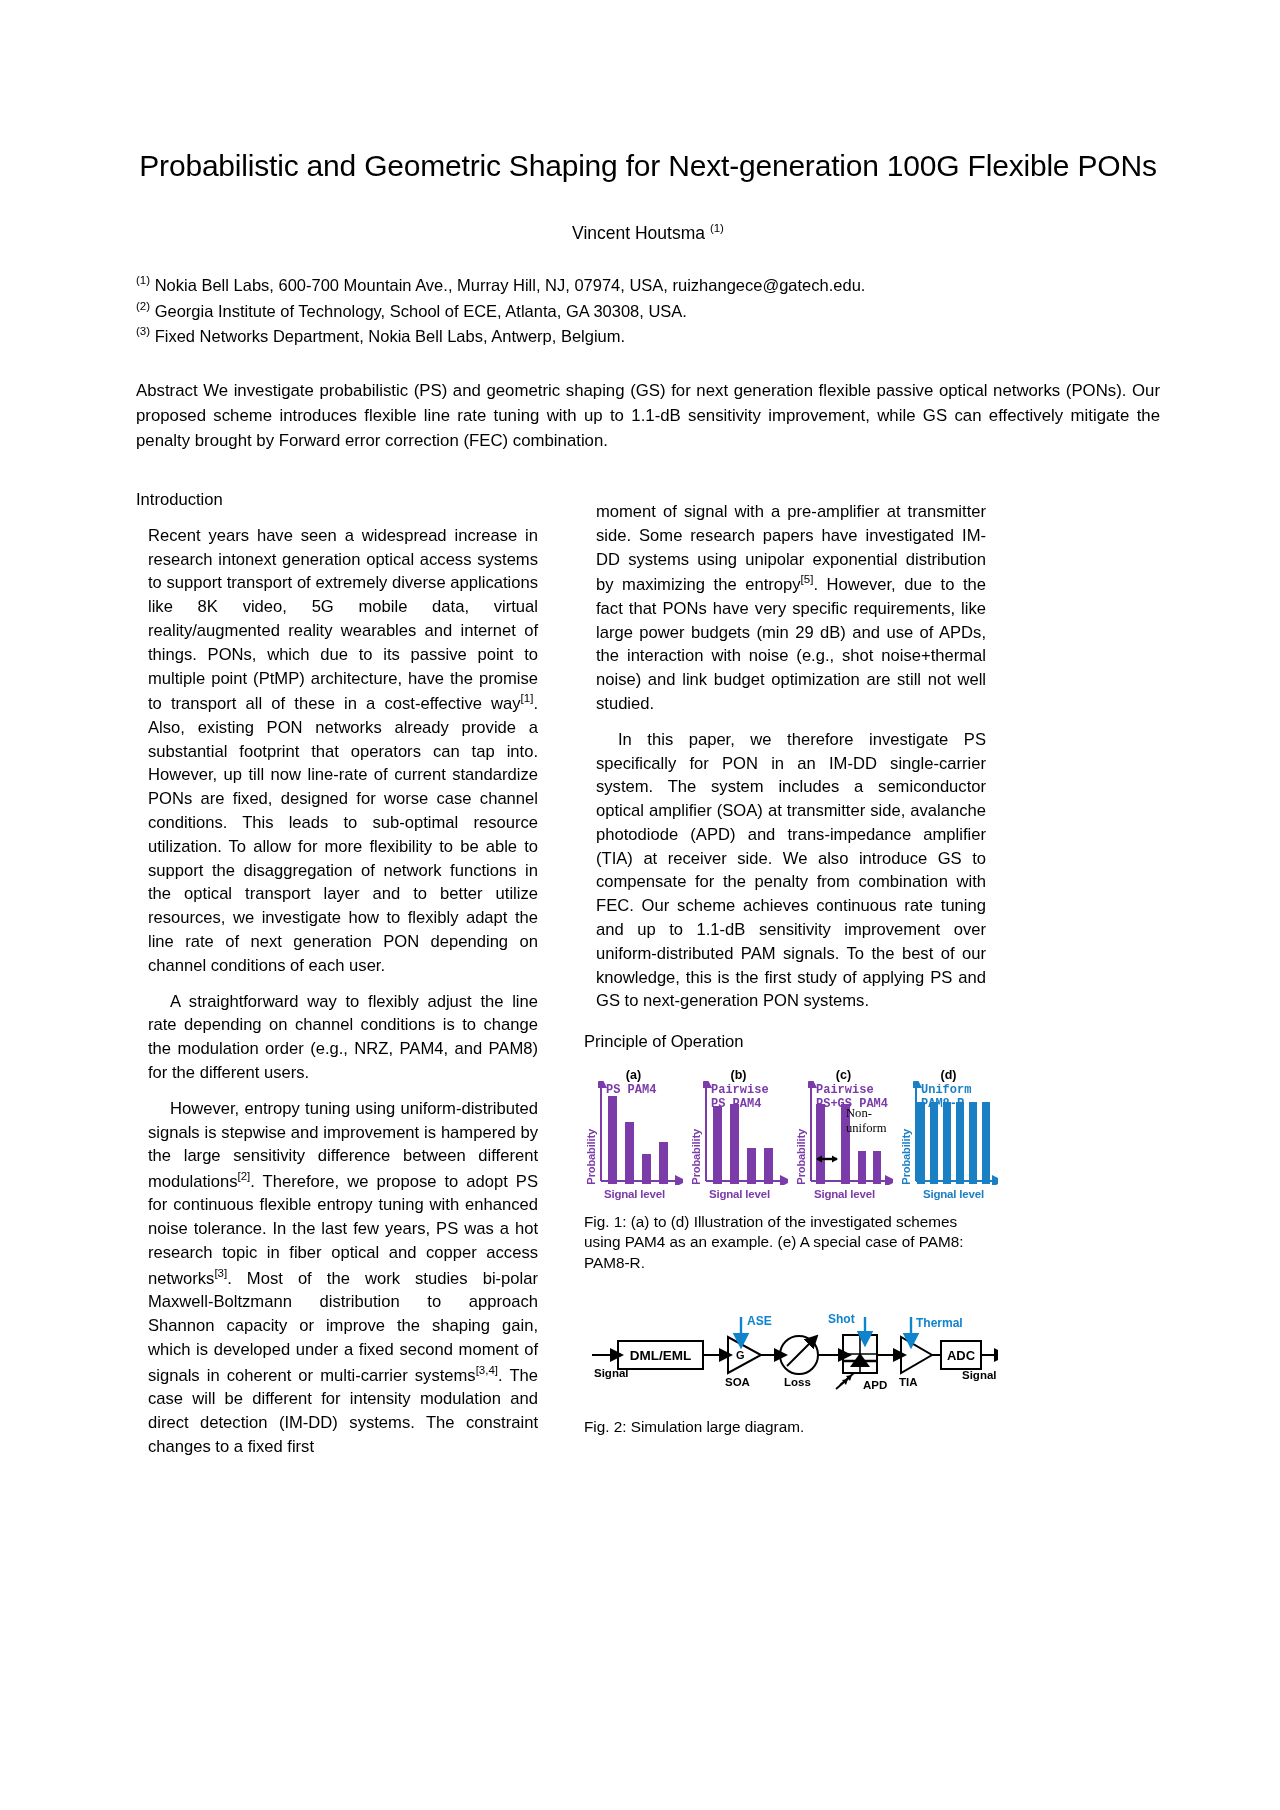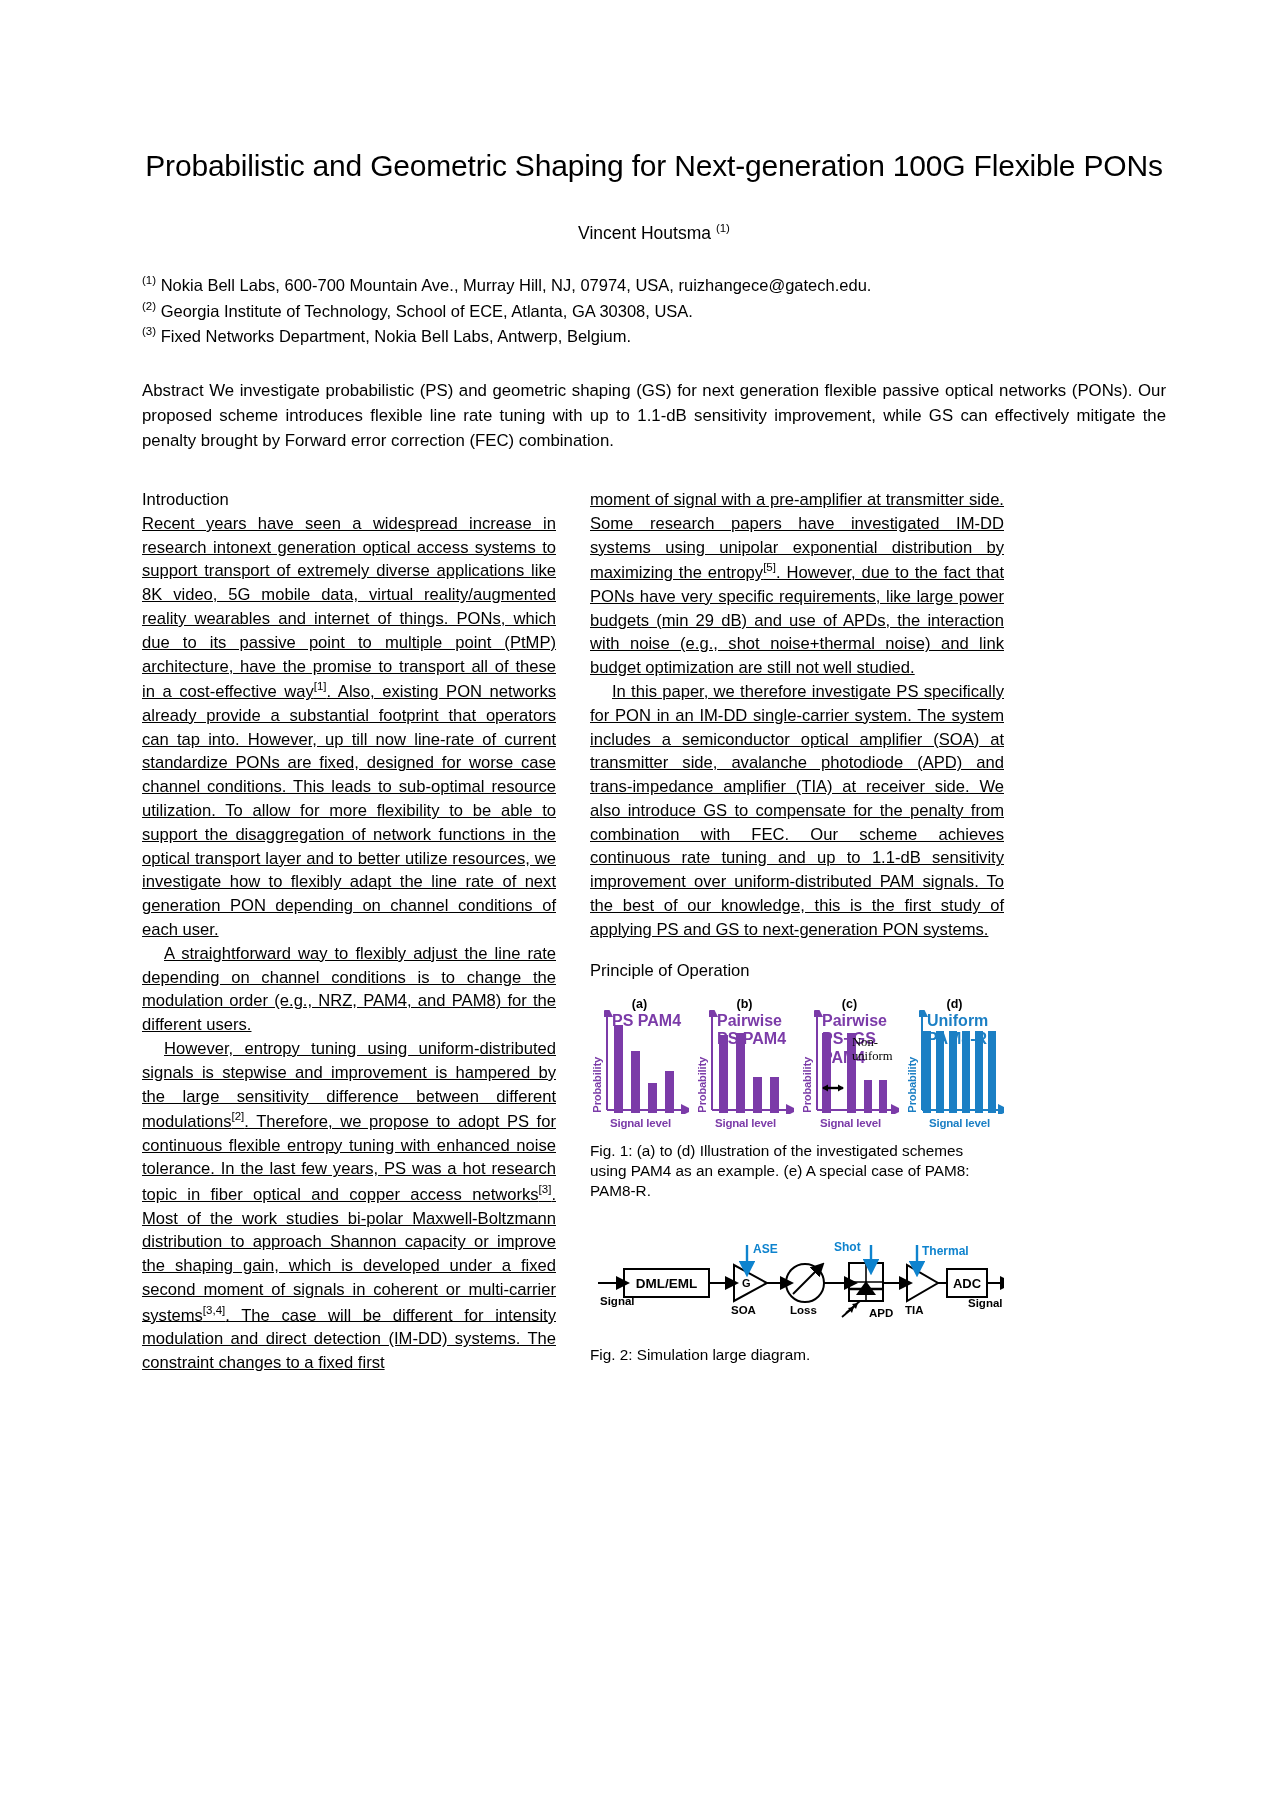--- a/index.html
+++ b/index.html
@@ -10,21 +10,21 @@
   body {
     width: 1280px;
     height: 1810px;
     font-family: "Liberation Sans", sans-serif;
     color: #000000;
     position: relative;
     overflow: hidden;
   }
   .page {
     position: absolute;
-    left: 142px;
+    left: 136px;
     top: 0;
     width: 1024px;
     height: 1810px;
   }
 
   
   .title {
     font-size: 30px;
     line-height: 1.32;
     text-align: center;
@@ -75,23 +75,22 @@
     font-size: 16.6px;
     line-height: 1.44;
     margin: 0 0 0 0;
   }
   .sec-head-spaced { margin-top: 17px; }
 
   p.body {
     font-size: 16.6px;
     line-height: 1.435;
     text-align: justify;
-    margin: 0;
+    margin: 12px;
     hyphens: none;
-    text-decoration: underline;
   }
   p.body.indent { text-indent: 22px; }
   p.body sup { font-size: 11.5px; }
 
   
   .figwrap { margin-top: 14px; }
   .fig-caption {
     font-size: 15.3px;
     line-height: 1.32;
     margin-top: 14px;
@@ -119,24 +118,25 @@
     text-align: center;
     font-size: 12.5px;
     font-weight: bold;
     color: #000;
   }
   .panel-title {
     position: absolute;
     top: 15px;
     left: 22px;
     right: 0;
-    font-size: 16px;
+    font-size: 12px;
     font-weight: bold;
     line-height: 1.17;
     color: #7B3BA8;
+    font-family: Liberation Mono, monospace;
   }
   .panel-title.blue { color: #1B7FC4; }
   .yaxis-label {
     position: absolute;
     left: 1px;
     bottom: 14px;
     font-size: 11.2px;
     font-weight: bold;
     color: #7B3BA8;
     writing-mode: vertical-rl;

